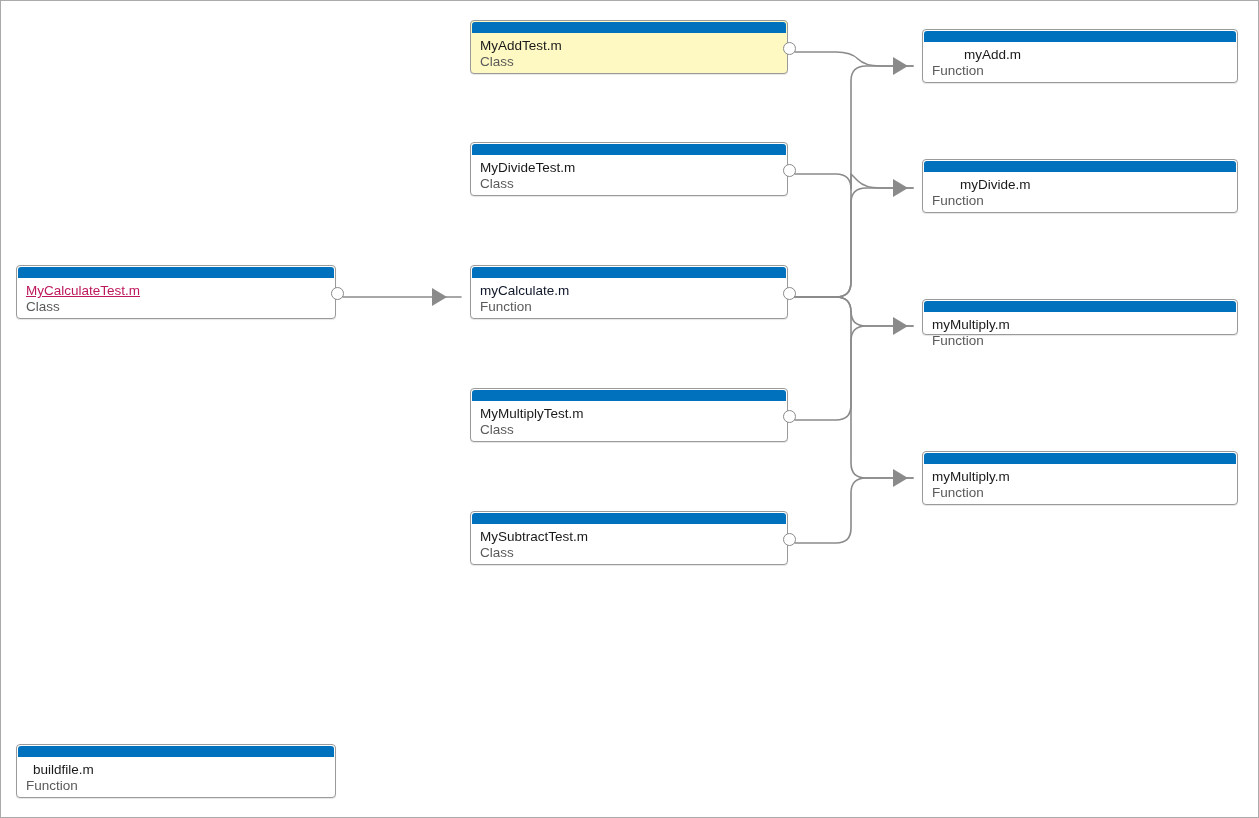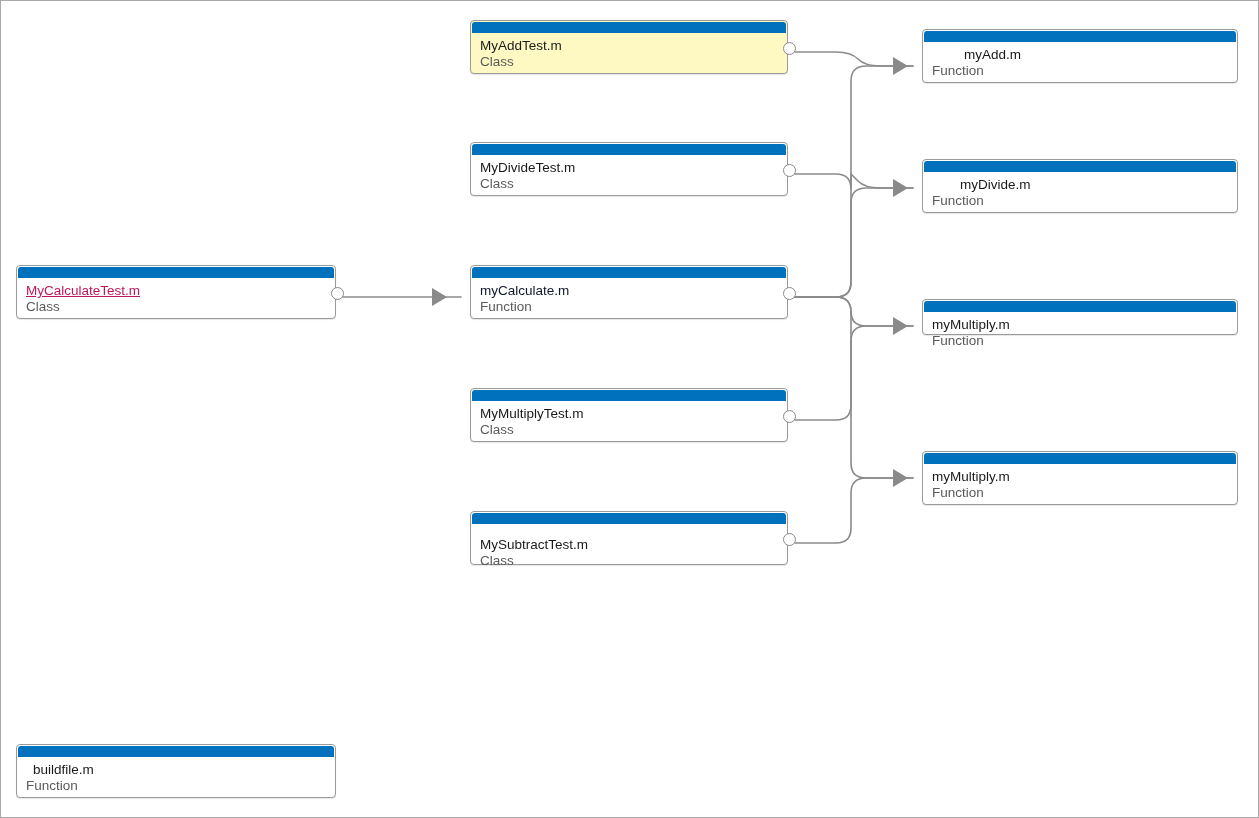--- a/index.html
+++ b/index.html
@@ -138,21 +138,21 @@
         <div class="node-header" style="background: rgb(0, 114, 189);"></div>
         <div class="node-body">
           <div class="node-title" style="color: rgb(26, 26, 26);">MyMultiplyTest.m</div>
           <div class="node-subtitle" style="color: rgb(90, 90, 90);">Class</div>
         </div>
         <div class="port" style="left: 312px; top: 20.5px; background: rgb(255, 255, 255); border-color: rgb(138, 138, 138);"></div>
       </div>
       <div class="node" style="left: 469px; top: 510px; width: 318px; height: 54px; border-color: rgb(154, 154, 154); background: rgb(255, 255, 255);">
         <div class="node-header" style="background: rgb(0, 114, 189);"></div>
         <div class="node-body">
-          <div class="node-title" style="color: rgb(26, 26, 26); margin-top: 8px;">MySubtractTest.m</div>
+          <div class="node-title" style="color: rgb(26, 26, 26);">MySubtractTest.m</div>
           <div class="node-subtitle" style="color: rgb(90, 90, 90);">Class</div>
         </div>
         <div class="port" style="left: 312px; top: 20.5px; background: rgb(255, 255, 255); border-color: rgb(138, 138, 138);"></div>
       </div>
       <div class="node" style="left: 921px; top: 28px; width: 316px; height: 54px; border-color: rgb(154, 154, 154); background: rgb(255, 255, 255);">
         <div class="node-header" style="background: rgb(0, 114, 189);"></div>
         <div class="node-body">
           <div class="node-title" style="color: rgb(26, 26, 26); padding-left: 32px;">myAdd.m</div>
           <div class="node-subtitle" style="color: rgb(90, 90, 90);">Function</div>
         </div>

